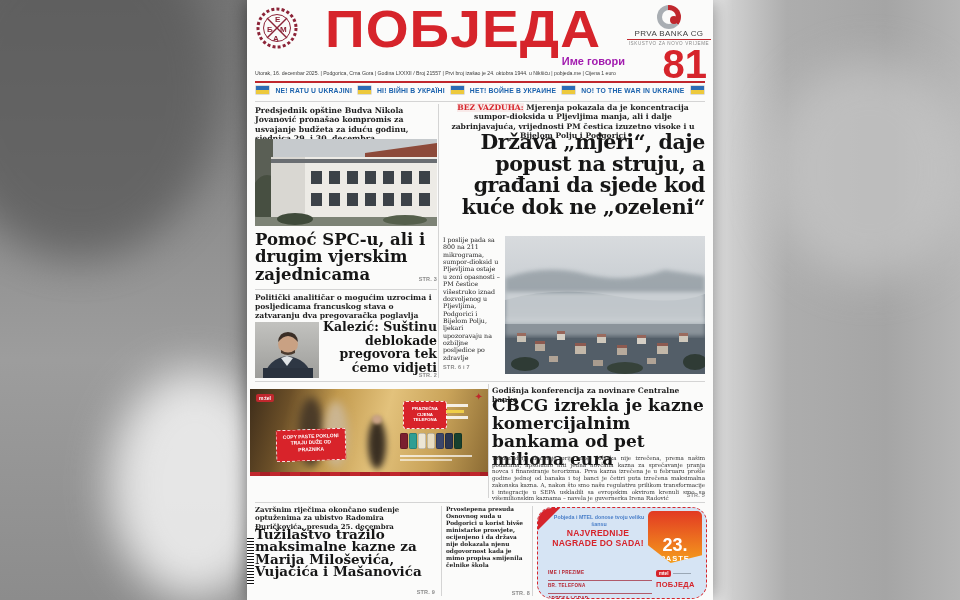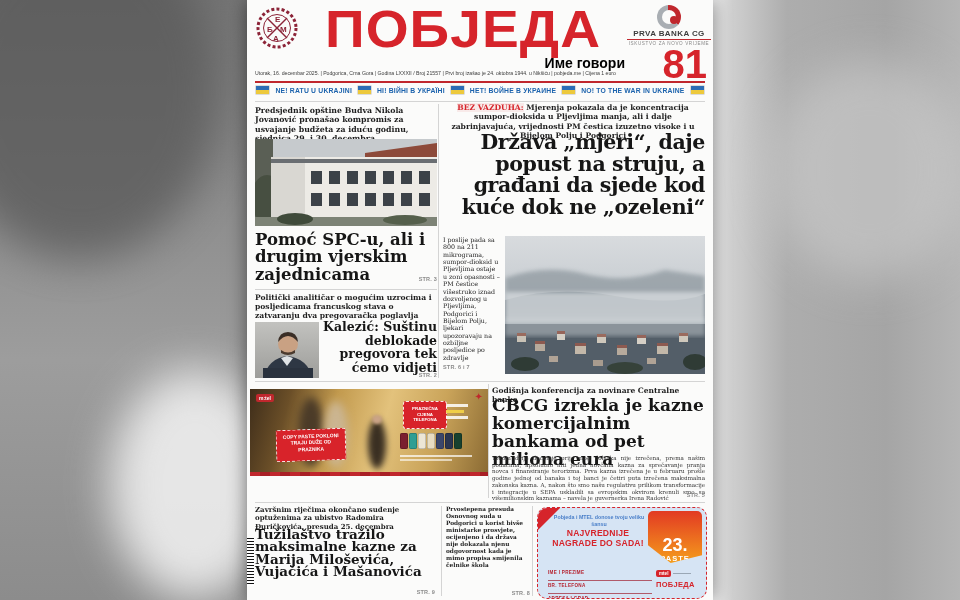--- a/index.html
+++ b/index.html
@@ -14,23 +14,23 @@
   .page{position:absolute;left:247px;top:0;width:466px;height:600px;background:#fbfbfa;
         box-shadow:0 0 18px rgba(0,0,0,.5);overflow:hidden}
   .serif{font-family:"DejaVu Serif","Liberation Serif",serif}
   .hl{font-family:"DejaVu Serif","Liberation Serif",serif;font-weight:700;color:#161616}
   .kick{font-family:"DejaVu Serif","Liberation Serif",serif;font-weight:700;color:#1f1f1f}
   .pref{font-size:5.5px;font-weight:700;color:#8a8a8a;letter-spacing:.2px;font-family:"Liberation Sans",sans-serif}
   .rule{position:absolute;background:#d4d4d4;height:1px}
   .vrule{position:absolute;width:1px;background:#d4d4d4}
   .mast-title{font-weight:800;color:#d6242b;font-size:52px;line-height:1;text-align:center;
               letter-spacing:1px;transform:scaleX(1.06);transform-origin:center;white-space:nowrap}
-  .tagline{font-weight:700;color:#000000;font-size:14px;text-align:right}
+  .tagline{font-weight:700;color:#a21caf;font-size:11px;text-align:right}
   .bank{width:84px;text-align:center}
-  .bank-name{font-size:8px;font-weight:700;color:#3d3d3d;letter-spacing:.4px;
+  .bank-name{font-size:8px;font-weight:400;color:#3d3d3d;letter-spacing:.4px;
              border-bottom:1.5px solid #c0272d;padding-bottom:1px}
   .bank-sub{font-size:4.6px;color:#8a8a8a;letter-spacing:.6px;margin-top:1px}
   .issue{font-size:40px;font-weight:800;color:#d6242b;line-height:1}
   .dateline{font-size:6px;color:#3a3a3a;white-space:nowrap;transform:scaleX(.86);transform-origin:left center}
   .flagrow{display:flex;align-items:center;justify-content:center;gap:6px}
   .flag{width:13px;height:8px;background:linear-gradient(180deg,#2d6db5 0 50%,#edc93c 50% 100%);
         box-shadow:0 0 0 .5px #bbb}
   .flagtxt{font-size:6.8px;font-weight:700;color:#1c63ad;letter-spacing:.2px;white-space:nowrap}
   .photo{overflow:hidden}
   .badge{background:#d8232a;color:#fff;border:1px dashed rgba(255,255,255,.9)}
@@ -236,21 +236,21 @@
   <div class="vrule" style="left:194px;top:506px;height:90px"></div>
   <div class="vrule" style="left:285px;top:506px;height:90px"></div>
 
   <div class="abs kick" style="left:8px;top:506px;width:180px;font-size:7px;line-height:1.2">Završnim riječima okončano suđenje optuženima za ubistvo Radomira Đuričkovića, presuda 25. decembra</div>
   <div class="abs hl" style="left:8px;top:528px;width:180px;font-size:13.5px;line-height:12.4px">Tužilaštvo tražilo maksimalne kazne za Marija Miloševića, Vujačića i Mašanovića</div>
   <div class="abs pref" style="left:8px;top:589px;width:180px;text-align:right">STR. 9</div>
 
   <div class="abs kick" style="left:199px;top:506px;width:82px;font-size:5.8px;line-height:1.2">Prvostepena presuda Osnovnog suda u Podgorici u korist bivše ministarke prosvjete, ocijenjeno i da država nije dokazala njenu odgovornost kada je mimo propisa smijenila čelnike škola</div>
   <div class="abs pref" style="left:199px;top:590px;width:84px;text-align:right">STR. 8</div>
 
-  <div class="abs" style="left:290px;top:507px;width:168px;height:90px;background:#d6e4f4;border:1.5px dashed #d6242b;border-radius:10px;overflow:hidden">
+  <div class="abs" style="left:290px;top:507px;width:168px;height:90px;background:#d6e4f4;border:1.5px dashed #d6242b;border-radius:15px;overflow:hidden">
     <div style="position:absolute;left:0;top:0;width:0;height:0;border-top:22px solid #d6242b;border-right:22px solid transparent"></div>
     <div class="abs" style="left:14px;top:6px;width:94px;font-size:5.3px;font-weight:700;color:#4a7fc9;text-align:center;line-height:1.25">Pobjeda i MTEL donose tvoju veliku šansu</div>
     <div class="abs" style="left:10px;top:21px;width:100px;font-size:8.6px;font-weight:800;color:#d6242b;text-align:center;line-height:1.15;letter-spacing:.2px">NAJVREDNIJE NAGRADE DO SADA!</div>
     <div class="abs" style="left:110px;top:3px;width:54px;height:52px;background:linear-gradient(180deg,#e23a23,#f59d1c);
                 border-radius:5px;clip-path:polygon(0 0,100% 0,100% 85%,42% 100%,0 66%);text-align:center;color:#fff">
       <div style="font-size:18px;font-weight:800;margin-top:25px;line-height:1">23.</div>
       <div style="font-size:7.5px;font-weight:800;letter-spacing:1px">PASTE</div>
     </div>
     <div class="abs" style="left:10px;top:52px;width:104px">
       <span class="cfield">IME I PREZIME</span>

